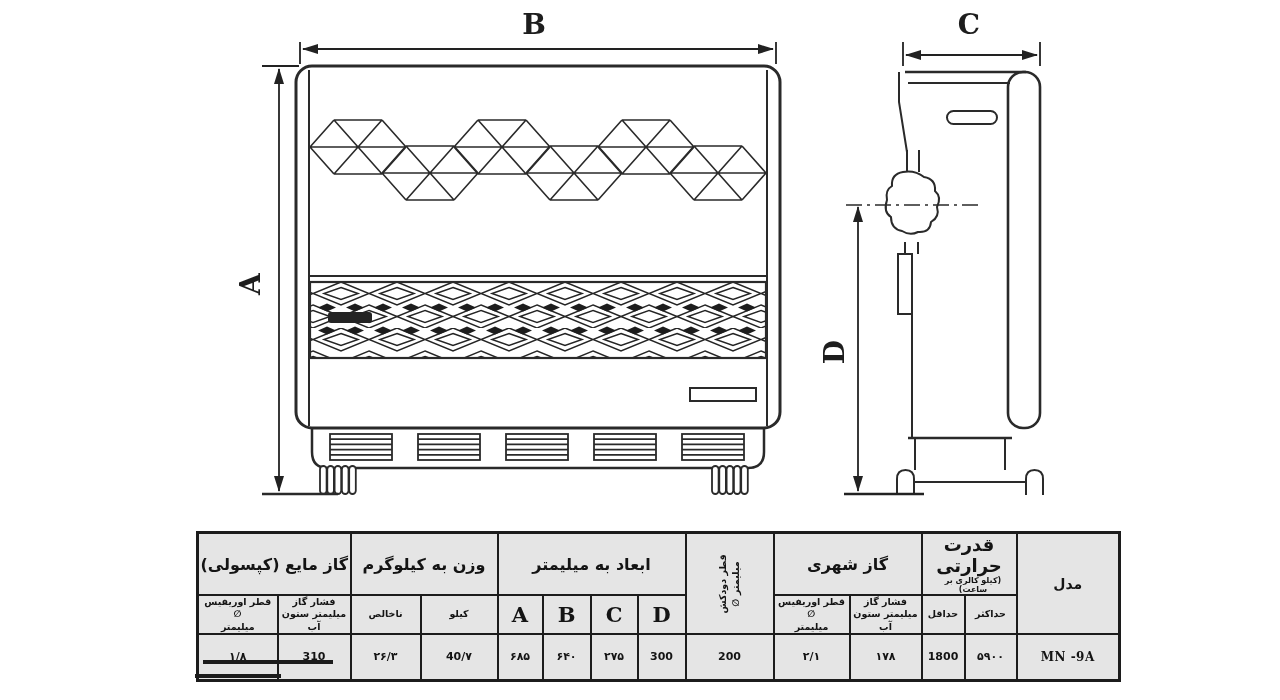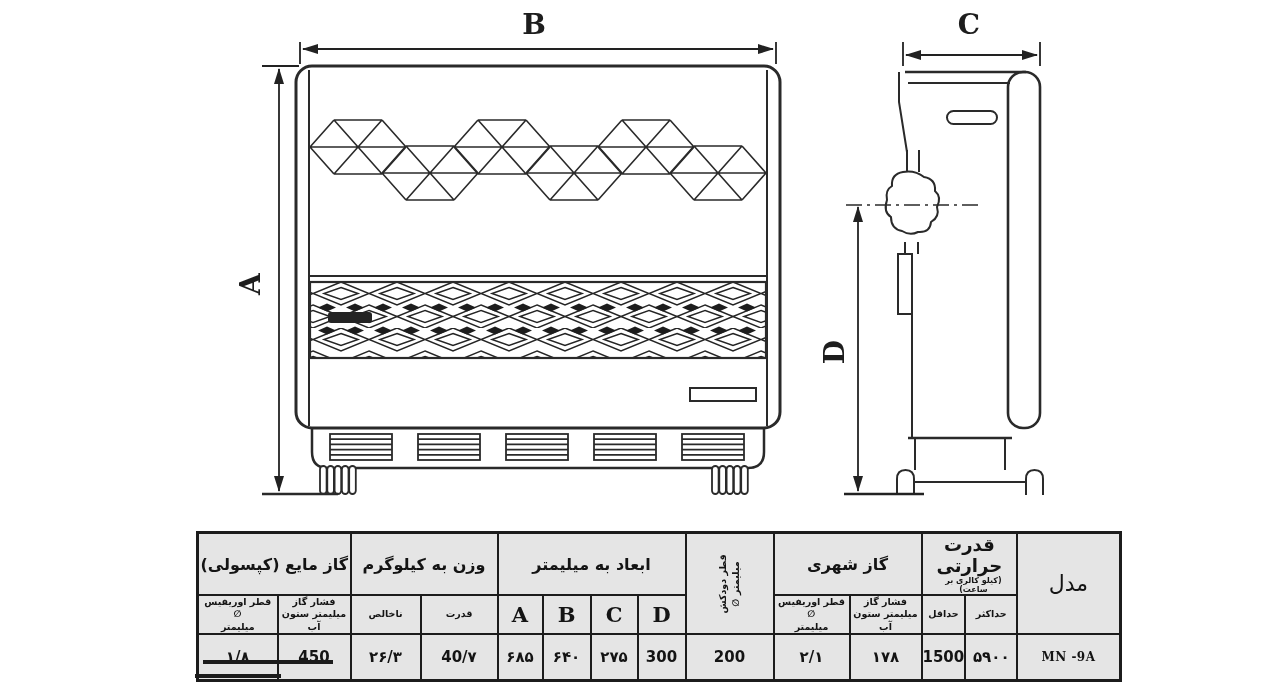--- a/index.html
+++ b/index.html
@@ -10,25 +10,25 @@
 
   
   .spec{position:absolute;left:196px;top:531px;border-collapse:collapse;table-layout:fixed;
         direction:ltr;background:#e5e5e5;}
   .spec td{border:2.2px solid #1c1c1c;text-align:center;vertical-align:middle;padding:0;
            color:#141414;overflow:hidden;}
   .spec{border:3.5px solid #1c1c1c;}
   .r1{height:52px;} .r2{height:39px;} .r3{height:46px;}
   .gh{font-weight:bold;font-size:16px;}
   .sh{font-weight:bold;font-size:9.5px;line-height:1.3;white-space:pre-line;margin-top:8px;}
-  .dv{font-weight:bold;font-size:15px;}
+  .dv{font-weight:bold;font-size:11px;}
   .red{color:var(--accent-red,#d81f26);}
   .abcd{font-family:"DejaVu Serif",serif;font-weight:bold;font-size:21px;}
   .latin{font-family:"DejaVu Serif",serif;font-weight:bold;font-size:12px;letter-spacing:.5px;}
-  .model-h{font-weight:normal;font-size:22px;border-radius:11px;}
+  .model-h{font-weight:bold;font-size:14px;border-radius:11px;}
   .pw-t{font-weight:bold;font-size:18px;}
   .pw-s{font-weight:bold;font-size:8px;padding-left:8px;}
   .rotcell{display:flex;align-items:center;justify-content:center;height:93px;}
   .rot{transform:rotate(-90deg);font-weight:bold;font-size:9.5px;line-height:1.35;
        white-space:pre-line;width:86px;text-align:center;}
   .artifact{position:absolute;background:#1c1c1c;}
 </style>
 </head>
 <body>
 
@@ -205,45 +205,45 @@
         <div class="pw-s">(کیلو کالری بر ساعت)</div>
       </td>
       <td rowspan="2" dir="rtl" class="model-h">مدل</td>
     </tr>
     <tr class="r2">
       <td dir="rtl" class="sh red">قطر اوریفیس ∅
 میلیمتر</td>
       <td dir="rtl" class="sh red">فشار گاز
 میلیمتر ستون آب</td>
       <td dir="rtl" class="sh">ناخالص</td>
-      <td dir="rtl" class="sh">قدرت</td>
+      <td dir="rtl" class="sh">کیلو</td>
       <td class="abcd">A</td>
       <td class="abcd">B</td>
       <td class="abcd">C</td>
       <td class="abcd">D</td>
       <td dir="rtl" class="sh">قطر اوریفیس ∅
 میلیمتر</td>
       <td dir="rtl" class="sh">فشار گاز
 میلیمتر ستون آب</td>
       <td dir="rtl" class="sh">حداقل</td>
       <td dir="rtl" class="sh">حداکثر</td>
     </tr>
     <tr class="r3">
       <td dir="rtl" class="dv red">۱/۸</td>
-      <td dir="rtl" class="dv red">450</td>
+      <td dir="rtl" class="dv red">310</td>
       <td dir="rtl" class="dv">۲۶/۳</td>
       <td dir="rtl" class="dv">40/۷</td>
       <td dir="rtl" class="dv">۶۸۵</td>
       <td dir="rtl" class="dv">۶۴۰</td>
       <td dir="rtl" class="dv">۲۷۵</td>
       <td dir="rtl" class="dv">300</td>
       <td dir="rtl" class="dv">200</td>
       <td dir="rtl" class="dv">۲/۱</td>
       <td dir="rtl" class="dv">۱۷۸</td>
-      <td dir="rtl" class="dv">1500</td>
+      <td dir="rtl" class="dv">1800</td>
       <td dir="rtl" class="dv">۵۹۰۰</td>
       <td class="latin">MN -9A</td>
     </tr>
   </tbody>
     </table>
 
   <div class="artifact" style="left:203px;top:660px;width:130px;height:3.5px;"></div>
   <div class="artifact" style="left:195px;top:674px;width:86px;height:3.5px;"></div>
 
 </div>

